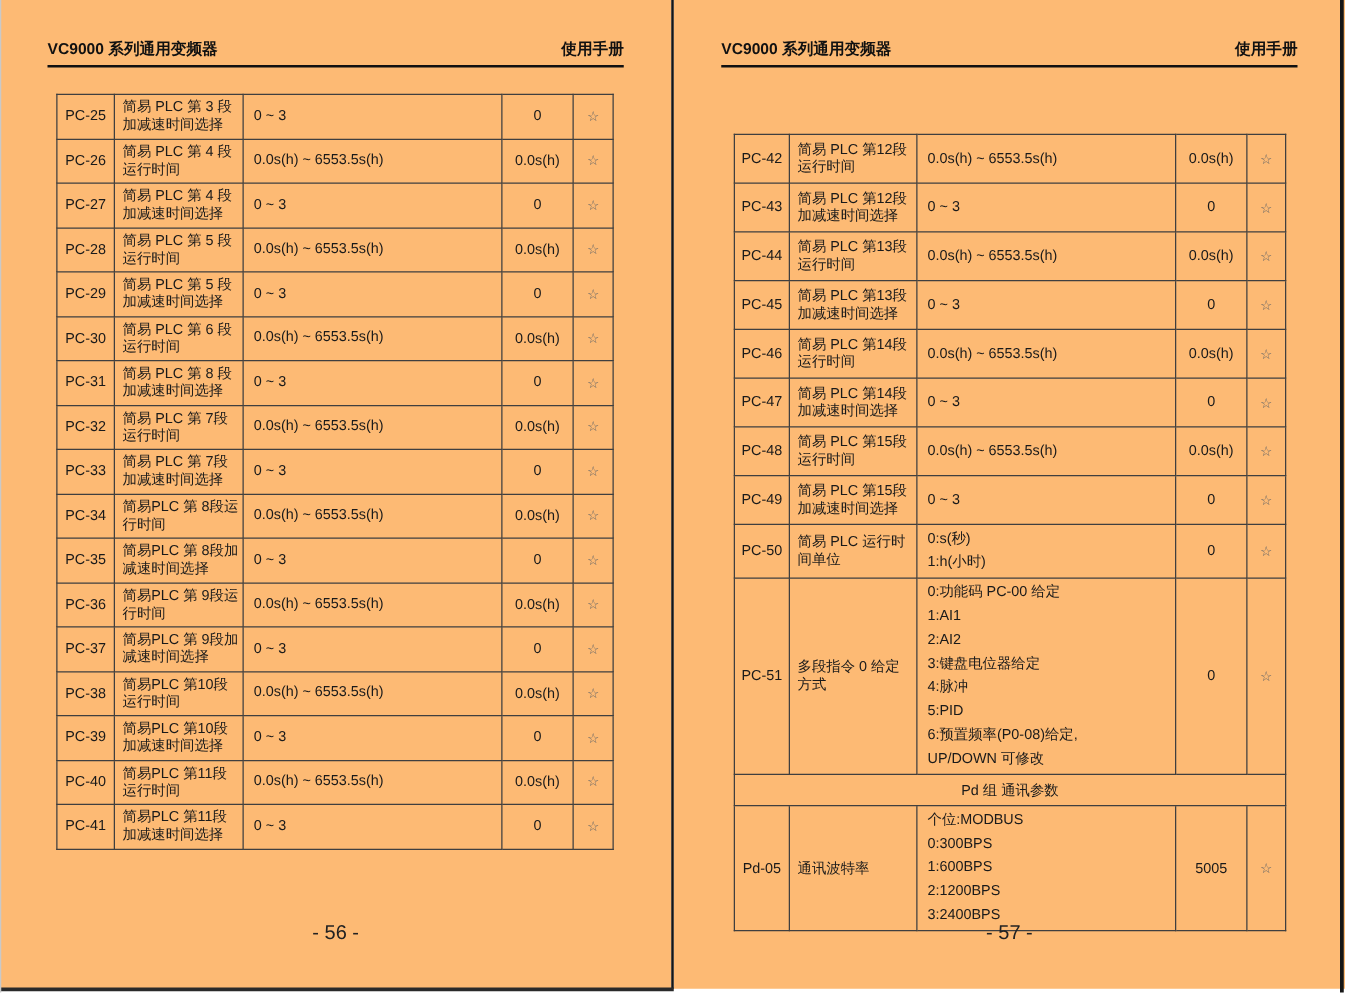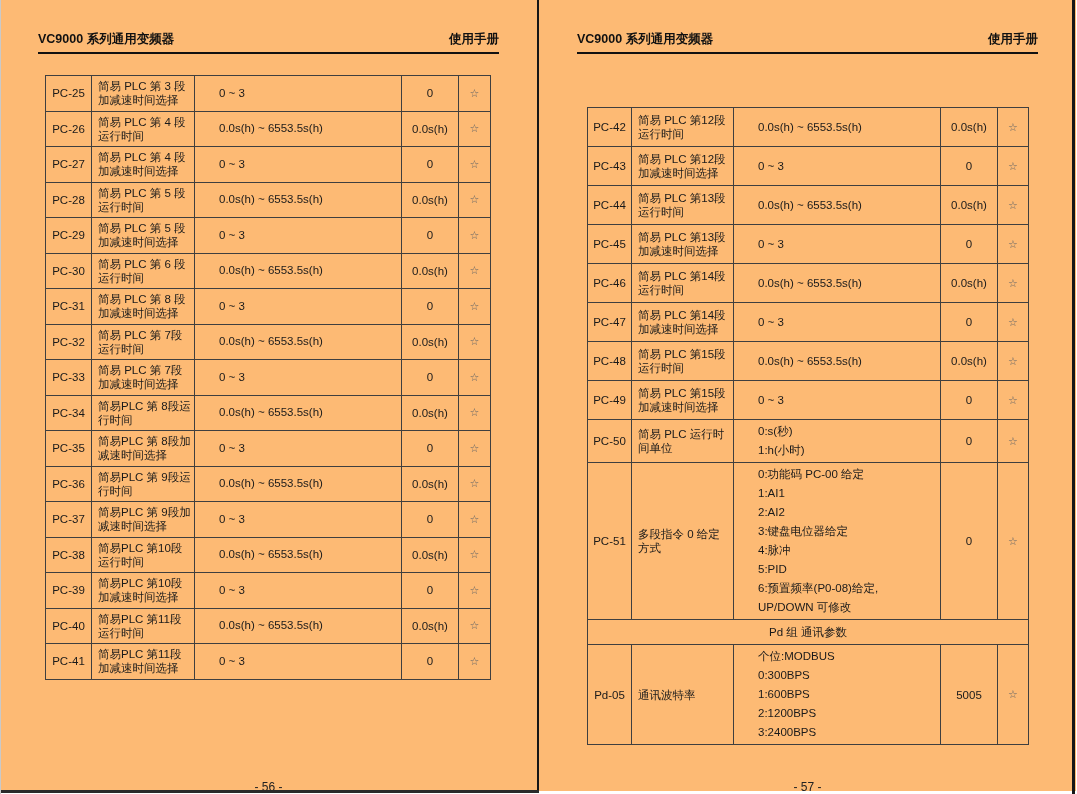--- a/index.html
+++ b/index.html
@@ -52,39 +52,39 @@
     font-size: 11.5px;
     color: #1a1a1a;
   }
   .param-table td {
     border: 1px solid #3f3f3f;
     vertical-align: middle;
     overflow: hidden;
   }
   .c-code { width: 46px;  text-align: center; }
   .c-name { width: 103px; text-align: left; padding: 2px 3px 2px 6px; line-height: 14px; }
-  .c-range{ width: 207px; text-align: left; padding: 2px 4px 2px 24px; line-height: 19px; white-space: pre-line; }
+  .c-range{ width: 207px; text-align: left; padding: 2px 4px 2px 8px; line-height: 19px; white-space: pre-line; }
   .c-def  { width: 57px;  text-align: center; }
   .c-star { width: 32px;  text-align: center; color: #666; font-size: 11px; }
 
   .t-left  tbody tr { height: 35.5px; }
   .t-right tbody.rows-top tr { height: 39px; }
   .t-right tbody.rows-bottom tr { height: 97px; }
   .section-row td {
     height: 25px;
     text-align: center;
     font-size: 11.5px;
   }
 
   .page-footer {
     position: absolute;
-    top: 780px; left: 0;
+    top: 738px; left: 0;
     width: 100%;
     text-align: center;
-    font-size: 12px;
+    font-size: 16px;
     color: #222;
   }
 </style>
 </head>
 <body>
 
 <div class="page page-left">
   <div class="page-header">
     <span>VC9000 系列通用变频器</span>
     <span>使用手册</span>

